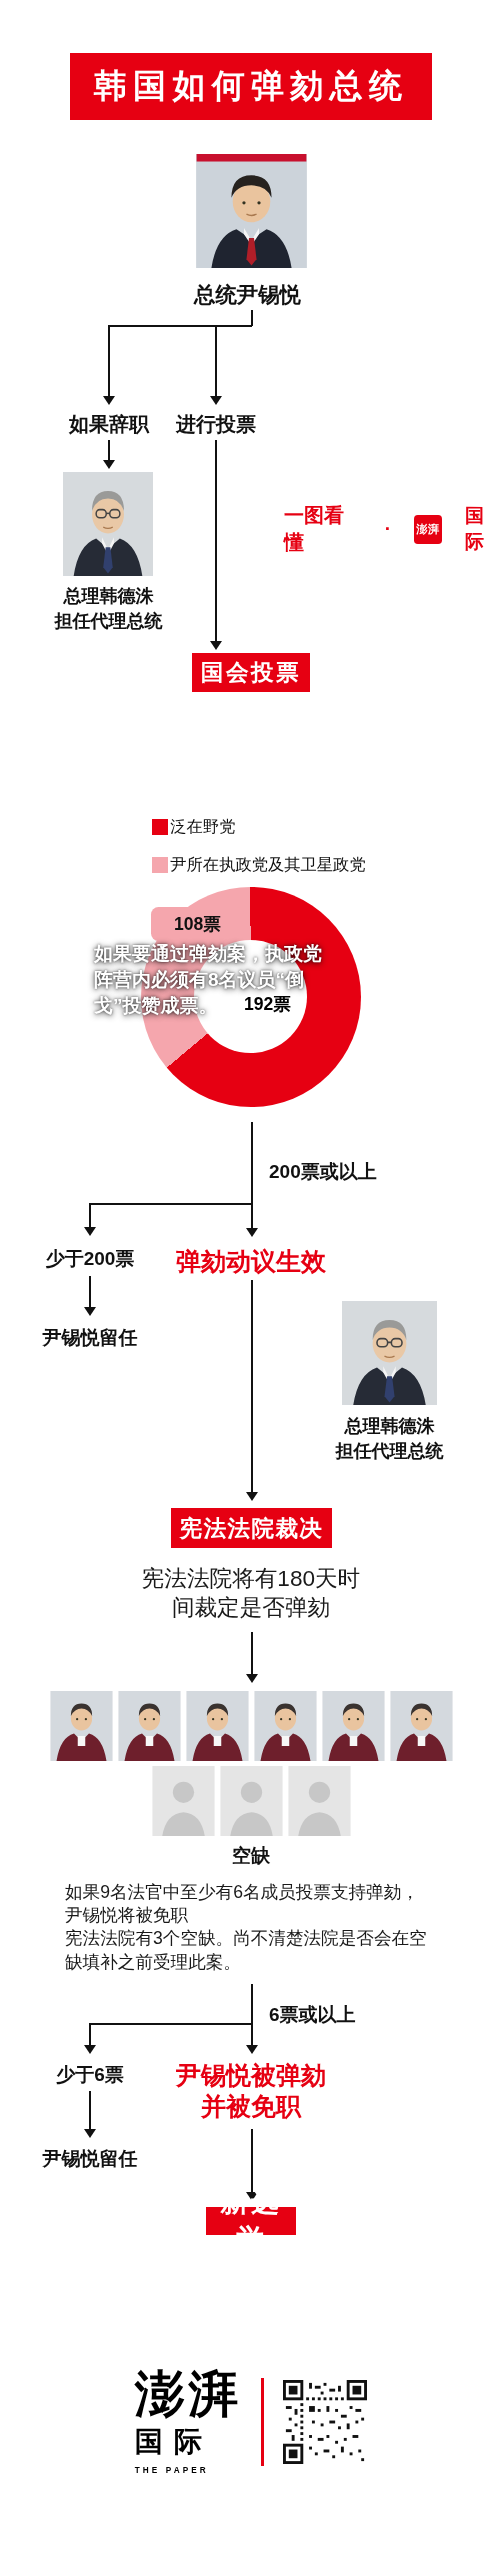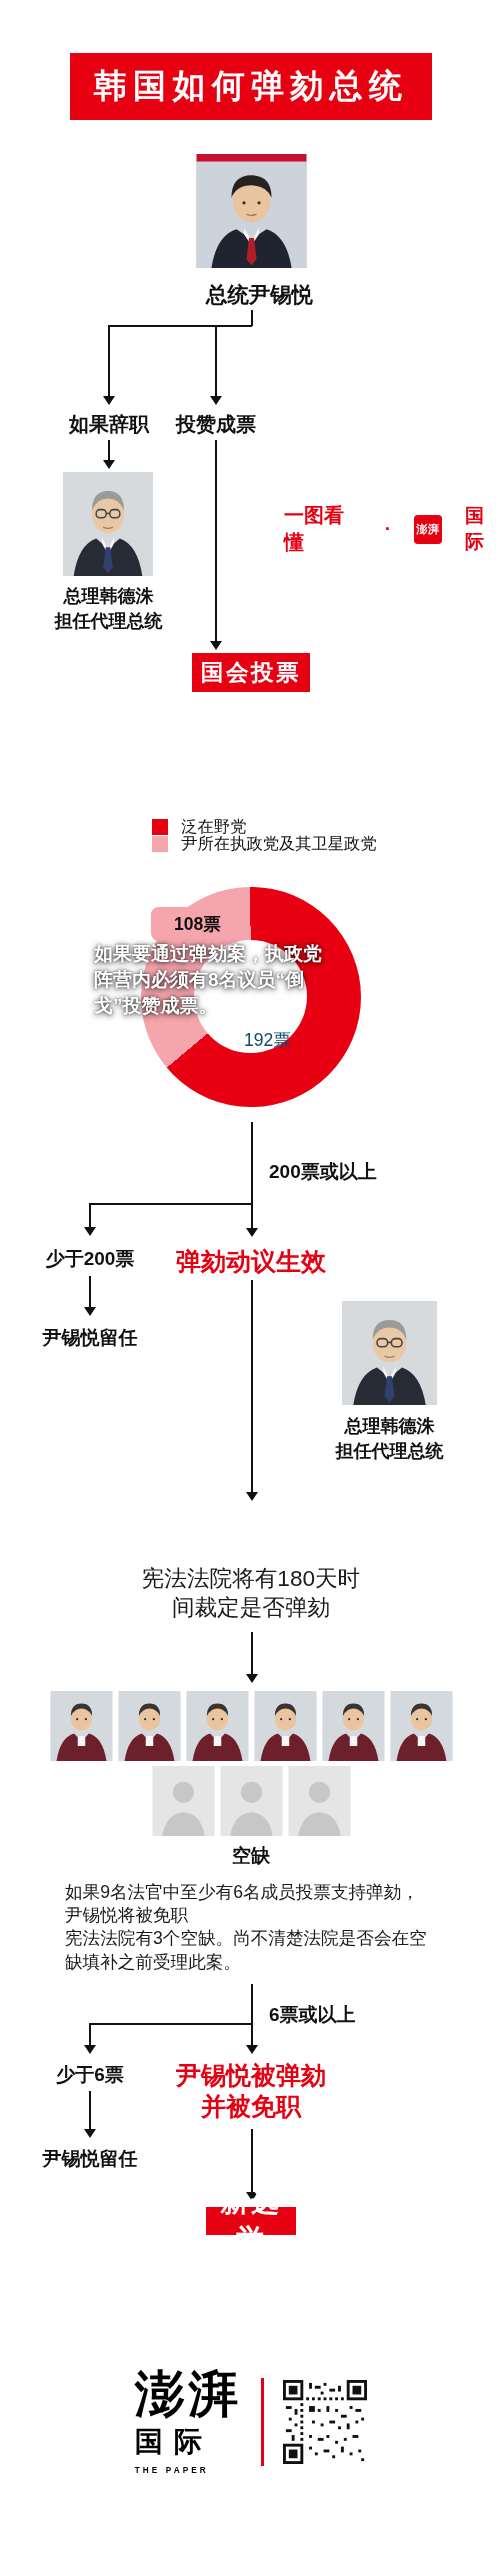--- a/index.html
+++ b/index.html
@@ -26,31 +26,31 @@
   .redtext{position:absolute;color:var(--red);font-weight:700;text-align:center;white-space:pre-line;}
 
   .tagline{position:absolute;left:284px;top:502px;display:flex;align-items:center;gap:23px;
            color:var(--red);font-weight:700;}
   .tagline .pfx{font-size:20px;}
   .tagline .dot{font-size:19px;}
   .tagline .seal{width:29px;height:29px;background:var(--red);color:#fff;border-radius:3.8px;
                  display:flex;align-items:center;justify-content:center;font-size:11.3px;font-weight:700;letter-spacing:0.6px;}
   .tagline .sfx{font-size:19px;}
 
-  .legend-row{position:absolute;display:flex;align-items:center;gap:13px;font-size:16.3px;color:#111;}
+  .legend-row{position:absolute;display:flex;align-items:center;gap:2px;font-size:16.3px;color:#111;}
   .sq{width:16.3px;height:16.3px;flex:0 0 16.3px;}
 
   .donut{position:absolute;left:141px;top:887px;width:220px;height:220px;border-radius:50%;}
   .hole{position:absolute;left:53px;top:53px;width:113px;height:113px;border-radius:50%;background:#fff;}
   .chip{position:absolute;left:151px;top:907px;background:var(--pink);color:#111;
         font-weight:700;font-size:17.6px;padding:5px 23px;border-radius:7.5px;}
   .donut-note{position:absolute;left:94px;top:941px;width:314px;text-align:left;white-space:pre-line;
               color:#fff;font-weight:700;font-size:19px;line-height:1.38;
               text-shadow:0 1.3px 6.3px rgba(0,0,0,.8),0 0 2.5px rgba(0,0,0,.6);}
-  .lbl192{position:absolute;left:244px;top:1028px;font-weight:400;font-size:17.6px;color:#0c4a6e;}
+  .lbl192{position:absolute;left:244px;top:992px;font-weight:700;font-size:17.6px;color:#000000;}
 
   .row{position:absolute;display:flex;gap:5px;}
   .pframe{width:63px;height:70px;overflow:hidden;}
   .pframe svg{display:block;width:100%;height:100%;}
 
   .footer{position:absolute;left:0;top:2369px;width:502px;display:flex;justify-content:center;align-items:center;gap:19px;}
   .logo-block{text-align:left;color:#000;}
   .logo-main{font-size:50px;font-weight:900;line-height:1.02;letter-spacing:3.8px;}
   .logo-sub{font-size:28px;font-weight:800;letter-spacing:11.3px;margin-top:2.5px;}
   .logo-en{font-size:8.2px;letter-spacing:3.1px;margin-top:5px;font-weight:700;}
@@ -171,31 +171,31 @@
 
 <div id="canvas">
 
   <div class="banner">韩国如何弹劾总统</div>
 
   <div class="photo" style="left:196px;top:154px;width:111px;height:114px;">
     <svg viewBox="0 0 176 182" width="111" height="114">
         <use href="#sym-president"></use>
       </svg>
   </div>
-  <div class="cap" style="left:184px;top:280px;width:151px;font-size:21.4px;">总统尹锡悦</div>
+  <div class="cap" style="left:172px;top:280px;width:151px;font-size:21.4px;">总统尹锡悦</div>
 
   <div class="v" style="left:251px;top:310px;height:16.3px;"></div>
   <div class="h" style="left:108px;top:325px;width:144px;"></div>
   <div class="v" style="left:108px;top:325px;height:72px;"></div>
   <div class="a" style="left:103px;top:396px;"></div>
   <div class="v" style="left:215px;top:325px;height:72px;"></div>
   <div class="a" style="left:210px;top:396px;"></div>
 
   <div class="lbl" style="left:46px;top:411px;width:126px;font-size:20px;">如果辞职</div>
-  <div class="lbl" style="left:153px;top:411px;width:126px;font-size:20px;">投赞成票</div>
+  <div class="lbl" style="left:153px;top:411px;width:126px;font-size:20px;">进行投票</div>
 
   <div class="v" style="left:108px;top:440px;height:21.4px;"></div>
   <div class="a" style="left:103px;top:460px;"></div>
   <div class="photo" style="left:63px;top:472px;width:90px;height:104px;">
     <svg viewBox="0 0 144 166" width="90" height="104">
         <use href="#sym-pm"></use>
       </svg>
   </div>
   <div class="cap" style="left:27px;top:584px;width:163px;font-size:18px;line-height:1.4;">总理韩德洙
 担任代理总统</div>
@@ -210,21 +210,21 @@
   <div class="v" style="left:215px;top:440px;height:202px;"></div>
   <div class="a" style="left:210px;top:641px;"></div>
 
   <div class="redbox" style="left:192px;top:653px;width:118px;height:39px;font-size:22.6px;">国会投票</div>
 
 
   <div class="legend-row" style="left:152px;top:816px;">
     <span class="sq" style="background:var(--red);"></span>
     <span>泛在野党</span>
   </div>
-  <div class="legend-row" style="left:152px;top:833px;">
+  <div class="legend-row" style="left:152px;top:854px;">
     <span class="sq" style="background:var(--pink);"></span>
     <span>尹所在执政党及其卫星政党</span>
   </div>
 
   <div class="donut" style="background: conic-gradient(from 230deg, var(--pink) 0 129.6deg, var(--red) 129.6deg 360deg);">
     <div class="hole"></div>
   </div>
   <div class="chip">108票</div>
   <div class="donut-note">如果要通过弹劾案，执政党
 阵营内必须有8名议员“倒
@@ -249,20 +249,21 @@
   <div class="a" style="left:246px;top:1492px;"></div>
 
   <div class="photo" style="left:342px;top:1301px;width:95px;height:104px;">
     <svg viewBox="0 0 152 166" width="95" height="104">
         <use href="#sym-pm"></use>
       </svg>
   </div>
   <div class="cap" style="left:314px;top:1414px;width:151px;font-size:18px;line-height:1.4;">总理韩德洙
 担任代理总统</div>
 
+  <div class="redbox" style="left:171px;top:1508px;width:161px;height:40px;font-size:22.6px;letter-spacing:1.3px;">宪法法院裁决</div>
   <div class="para" style="left:119px;top:1564px;width:264px;font-size:22.6px;line-height:1.3;text-align:center;">宪法法院将有180天时
 间裁定是否弹劾</div>
 
   <div class="v" style="left:251px;top:1632px;height:44px;"></div>
   <div class="a" style="left:246px;top:1674px;"></div>
 
   <div class="row" style="left:50px;top:1691px;">
     <div class="pframe">
         <svg viewBox="0 0 100 112" width="63" height="70">
           <use href="#sym-judge"></use>

